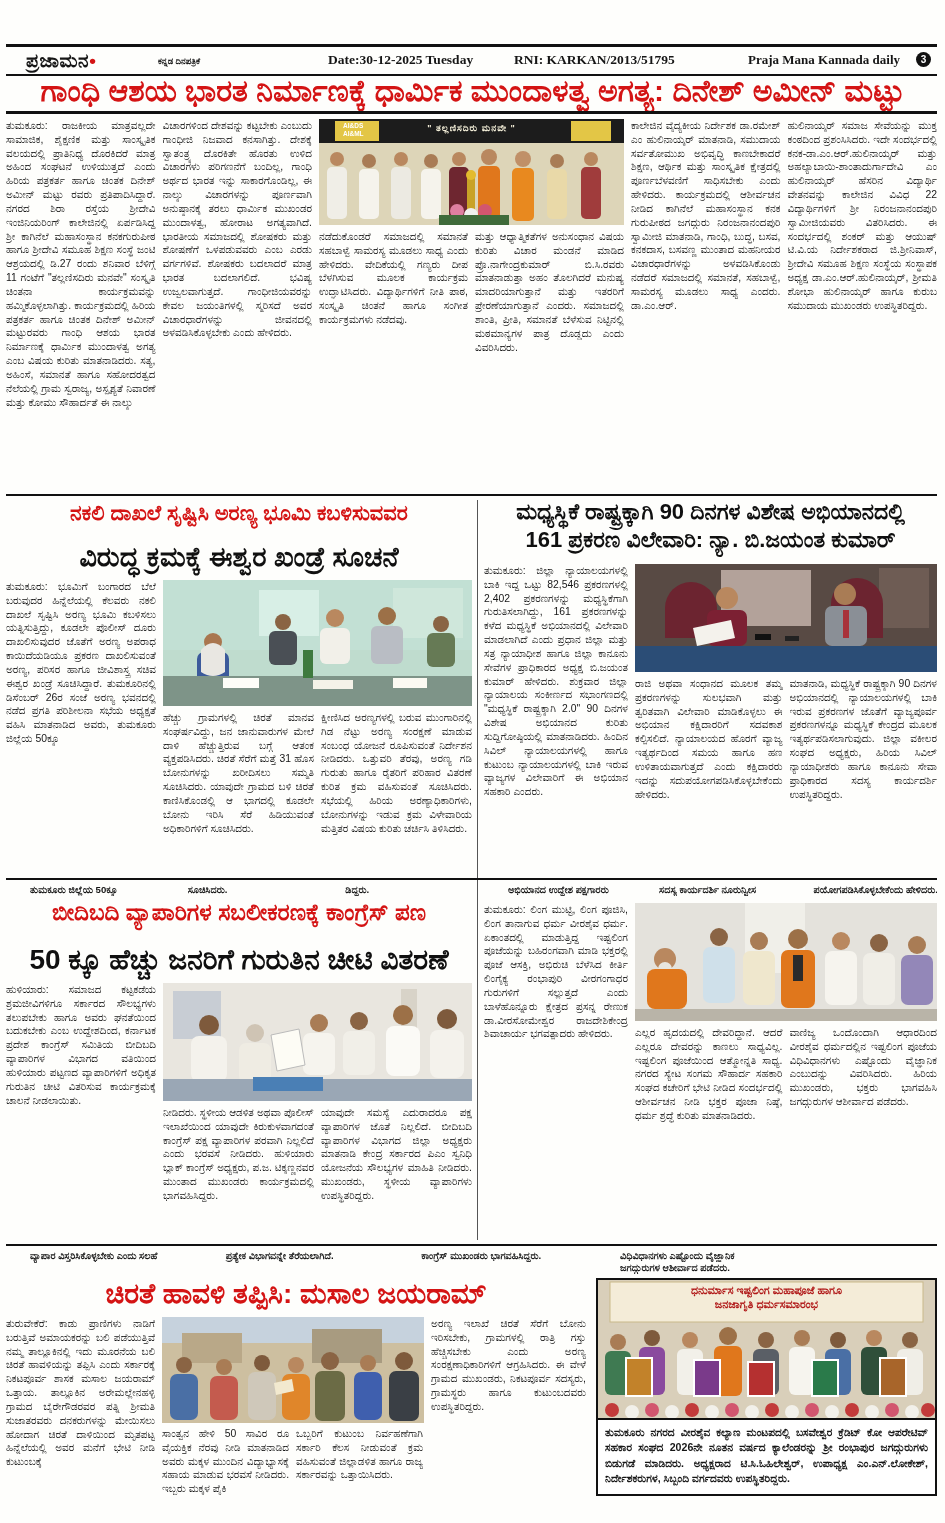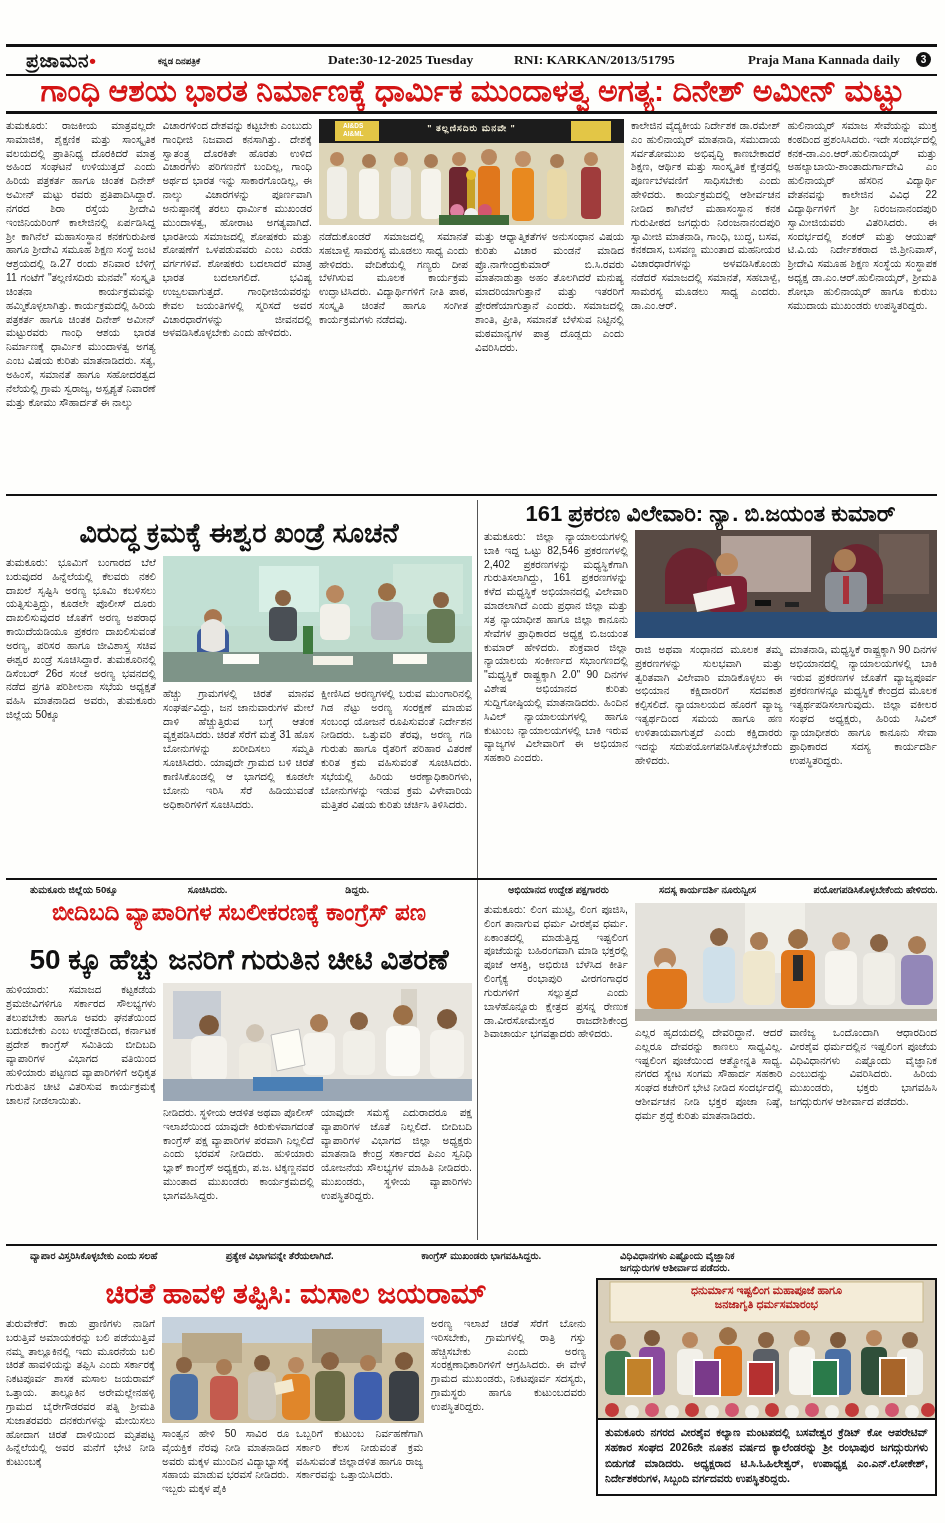--- a/index.html
+++ b/index.html
@@ -103,20 +103,21 @@
       </div>
     </div>
     <div class="col" style="width:150px;height:371px;">ಕಾಲೇಜಿನ ವೈದ್ಯಕೀಯ ನಿರ್ದೇಶಕ ಡಾ.ರಮೇಶ್ ಎಂ ಹುಲಿನಾಯ್ಕರ್ ಮಾತನಾಡಿ, ಸಮುದಾಯ ಸರ್ವತೋಮುಖ ಅಭಿವೃದ್ಧಿ ಕಾಣಬೇಕಾದರೆ ಶಿಕ್ಷಣ, ಆರ್ಥಿಕ ಮತ್ತು ಸಾಂಸ್ಕೃತಿಕ ಕ್ಷೇತ್ರದಲ್ಲಿ ಪೂರ್ಣಬೆಳವಣಿಗೆ ಸಾಧಿಸಬೇಕು ಎಂದು ಹೇಳಿದರು. ಕಾರ್ಯಕ್ರಮದಲ್ಲಿ ಆಶೀರ್ವಚನ ನೀಡಿದ ಕಾಗಿನೆಲೆ ಮಹಾಸಂಸ್ಥಾನ ಕನಕ ಗುರುಪೀಠದ ಜಗದ್ಗುರು ನಿರಂಜನಾನಂದಪುರಿ ಸ್ವಾಮೀಜಿ ಮಾತನಾಡಿ, ಗಾಂಧಿ, ಬುದ್ಧ, ಬಸವ, ಕನಕದಾಸ, ಬಸವಣ್ಣ ಮುಂತಾದ ಮಹನೀಯರ ವಿಚಾರಧಾರೆಗಳನ್ನು ಅಳವಡಿಸಿಕೊಂಡು ನಡೆದರೆ ಸಮಾಜದಲ್ಲಿ ಸಮಾನತೆ, ಸಹಬಾಳ್ವೆ, ಸಾಮರಸ್ಯ ಮೂಡಲು ಸಾಧ್ಯ ಎಂದರು. ಡಾ.ಎಂ.ಆರ್.</div>
     <div class="col" style="width:150px;height:371px;">ಹುಲಿನಾಯ್ಕರ್ ಸಮಾಜ ಸೇವೆಯನ್ನು ಮುಕ್ತ ಕಂಠದಿಂದ ಪ್ರಶಂಸಿಸಿದರು. ಇದೇ ಸಂದರ್ಭದಲ್ಲಿ ಕನಕ-ಡಾ.ಎಂ.ಆರ್.ಹುಲಿನಾಯ್ಕರ್ ಮತ್ತು ಅಹಲ್ಯಾಬಾಯಿ-ಶಾಂತಾದುರ್ಗಾದೇವಿ ಎಂ ಹುಲಿನಾಯ್ಕರ್ ಹೆಸರಿನ ವಿದ್ಯಾರ್ಥಿ ವೇತನವನ್ನು ಕಾಲೇಜಿನ ವಿವಿಧ 22 ವಿದ್ಯಾರ್ಥಿಗಳಿಗೆ ಶ್ರೀ ನಿರಂಜನಾನಂದಪುರಿ ಸ್ವಾಮೀಜಿಯವರು ವಿತರಿಸಿದರು. ಈ ಸಂದರ್ಭದಲ್ಲಿ ಶಂಕರ್ ಮತ್ತು ಆಯುಷ್ ಟಿ.ವಿ.ಯ ನಿರ್ದೇಶಕರಾದ ಜಿ.ಶ್ರೀನಿವಾಸ್, ಶ್ರೀದೇವಿ ಸಮೂಹ ಶಿಕ್ಷಣ ಸಂಸ್ಥೆಯ ಸಂಸ್ಥಾಪಕ ಅಧ್ಯಕ್ಷ ಡಾ.ಎಂ.ಆರ್.ಹುಲಿನಾಯ್ಕರ್, ಶ್ರೀಮತಿ ಶೋಭಾ ಹುಲಿನಾಯ್ಕರ್ ಹಾಗೂ ಕುರುಬ ಸಮುದಾಯ ಮುಖಂಡರು ಉಪಸ್ಥಿತರಿದ್ದರು.</div>
   </div>
 
   <div class="rule" style="left:6px;top:494px;width:931px;height:2px;"></div>
   <div class="rule" style="left:477px;top:500px;width:1px;height:740px;background:#555;"></div>
 
   <div class="abs" style="left:6px;top:501px;width:466px;">
+    <div class="h-red" style="font-size:21px;">ನಕಲಿ ದಾಖಲೆ ಸೃಷ್ಟಿಸಿ ಅರಣ್ಯ ಭೂಮಿ ಕಬಳಿಸುವವರ</div>
     <div class="h-blk" style="font-size:27px;margin-top:17px;">ವಿರುದ್ಧ ಕ್ರಮಕ್ಕೆ ಈಶ್ವರ ಖಂಡ್ರೆ ಸೂಚನೆ</div>
     <div class="row" style="margin-top:7px;">
       <div class="col" style="width:150px;height:300px;">ತುಮಕೂರು: ಭೂಮಿಗೆ ಬಂಗಾರದ ಬೆಲೆ ಬರುವುದರ ಹಿನ್ನೆಲೆಯಲ್ಲಿ ಕೆಲವರು ನಕಲಿ ದಾಖಲೆ ಸೃಷ್ಟಿಸಿ ಅರಣ್ಯ ಭೂಮಿ ಕಬಳಿಸಲು ಯತ್ನಿಸುತ್ತಿದ್ದು, ಕೂಡಲೇ ಪೊಲೀಸ್ ದೂರು ದಾಖಲಿಸುವುದರ ಜೊತೆಗೆ ಅರಣ್ಯ ಅಪರಾಧ ಕಾಯಿದೆಯಡಿಯೂ ಪ್ರಕರಣ ದಾಖಲಿಸುವಂತೆ ಅರಣ್ಯ, ಪರಿಸರ ಹಾಗೂ ಜೀವಿಶಾಸ್ತ್ರ ಸಚಿವ ಈಶ್ವರ ಖಂಡ್ರೆ ಸೂಚಿಸಿದ್ದಾರೆ. ತುಮಕೂರಿನಲ್ಲಿ ಡಿಸೆಂಬರ್ 26ರ ಸಂಜೆ ಅರಣ್ಯ ಭವನದಲ್ಲಿ ನಡೆದ ಪ್ರಗತಿ ಪರಿಶೀಲನಾ ಸಭೆಯ ಅಧ್ಯಕ್ಷತೆ ವಹಿಸಿ ಮಾತನಾಡಿದ ಅವರು, ತುಮಕೂರು ಜಿಲ್ಲೆಯ 50ಕ್ಕೂ</div>
       <div style="width:309px;">
         <div class="photo" style="width:309px;height:126px;">
           <svg viewBox="0 0 309 126">
             <rect x="0" y="0" width="309" height="126" fill="#bfdcCE"></rect>
             <rect x="0" y="0" width="309" height="70" fill="#c2e0d4"></rect>
             <rect x="96" y="10" width="60" height="46" fill="#d8efe6"></rect>
             <rect x="230" y="8" width="70" height="50" fill="#cfe7db"></rect>
@@ -142,22 +143,23 @@
         </div>
         <div class="row" style="margin-top:5px;">
           <div class="col" style="width:151px;height:168px;">ಹೆಚ್ಚು ಗ್ರಾಮಗಳಲ್ಲಿ ಚಿರತೆ ಮಾನವ ಸಂಘರ್ಷವಿದ್ದು, ಜನ ಜಾನುವಾರುಗಳ ಮೇಲೆ ದಾಳಿ ಹೆಚ್ಚುತ್ತಿರುವ ಬಗ್ಗೆ ಆತಂಕ ವ್ಯಕ್ತಪಡಿಸಿದರು. ಚಿರತೆ ಸೆರೆಗೆ ಮತ್ತೆ 31 ಹೊಸ ಬೋನುಗಳನ್ನು ಖರೀದಿಸಲು ಸಮ್ಮತಿ ಸೂಚಿಸಿದರು. ಯಾವುದೇ ಗ್ರಾಮದ ಬಳಿ ಚಿರತೆ ಕಾಣಿಸಿಕೊಂಡಲ್ಲಿ ಆ ಭಾಗದಲ್ಲಿ ಕೂಡಲೇ ಬೋನು ಇರಿಸಿ ಸೆರೆ ಹಿಡಿಯುವಂತೆ ಅಧಿಕಾರಿಗಳಿಗೆ ಸೂಚಿಸಿದರು.</div>
           <div class="col" style="width:151px;height:168px;">ಕ್ಷೀಣಿಸಿದ ಅರಣ್ಯಗಳಲ್ಲಿ ಬರುವ ಮುಂಗಾರಿನಲ್ಲಿ ಗಿಡ ನೆಟ್ಟು ಅರಣ್ಯ ಸಂರಕ್ಷಣೆ ಮಾಡುವ ಸಂಬಂಧ ಯೋಜನೆ ರೂಪಿಸುವಂತೆ ನಿರ್ದೇಶನ ನೀಡಿದರು. ಒತ್ತುವರಿ ತೆರವು, ಅರಣ್ಯ ಗಡಿ ಗುರುತು ಹಾಗೂ ರೈತರಿಗೆ ಪರಿಹಾರ ವಿತರಣೆ ಕುರಿತ ಕ್ರಮ ವಹಿಸುವಂತೆ ಸೂಚಿಸಿದರು. ಸಭೆಯಲ್ಲಿ ಹಿರಿಯ ಅರಣ್ಯಾಧಿಕಾರಿಗಳು, ಬೋನುಗಳನ್ನು ಇಡುವ ಕ್ರಮ ವಿಳೇವಾರಿಯ ಮತ್ತಿತರ ವಿಷಯ ಕುರಿತು ಚರ್ಚಿಸಿ ತಿಳಿಸಿದರು.</div>
         </div>
       </div>
     </div>
   </div>
 
   <div class="abs" style="left:484px;top:499px;width:453px;">
+    <div class="h-blk" style="font-size:22px;">ಮಧ್ಯಸ್ಥಿಕೆ ರಾಷ್ಟ್ರಕ್ಕಾಗಿ 90 ದಿನಗಳ ವಿಶೇಷ ಅಭಿಯಾನದಲ್ಲಿ</div>
     <div class="h-blk" style="font-size:22px;margin-top:2px;">161 ಪ್ರಕರಣ ವಿಲೇವಾರಿ: ನ್ಯಾ. ಬಿ.ಜಯಂತ ಕುಮಾರ್</div>
-    <div class="row" style="margin-top:3px;">
+    <div class="row" style="margin-top:11px;">
       <div class="col" style="width:144px;height:306px;">ತುಮಕೂರು: ಜಿಲ್ಲಾ ನ್ಯಾಯಾಲಯಗಳಲ್ಲಿ ಬಾಕಿ ಇದ್ದ ಒಟ್ಟು 82,546 ಪ್ರಕರಣಗಳಲ್ಲಿ 2,402 ಪ್ರಕರಣಗಳನ್ನು ಮಧ್ಯಸ್ಥಿಕೆಗಾಗಿ ಗುರುತಿಸಲಾಗಿದ್ದು, 161 ಪ್ರಕರಣಗಳನ್ನು ಕಳೆದ ಮಧ್ಯಸ್ಥಿಕೆ ಅಭಿಯಾನದಲ್ಲಿ ವಿಲೇವಾರಿ ಮಾಡಲಾಗಿದೆ ಎಂದು ಪ್ರಧಾನ ಜಿಲ್ಲಾ ಮತ್ತು ಸತ್ರ ನ್ಯಾಯಾಧೀಶ ಹಾಗೂ ಜಿಲ್ಲಾ ಕಾನೂನು ಸೇವೆಗಳ ಪ್ರಾಧಿಕಾರದ ಅಧ್ಯಕ್ಷ ಬಿ.ಜಯಂತ ಕುಮಾರ್ ಹೇಳಿದರು. ಶುಕ್ರವಾರ ಜಿಲ್ಲಾ ನ್ಯಾಯಾಲಯ ಸಂಕೀರ್ಣದ ಸಭಾಂಗಣದಲ್ಲಿ "ಮಧ್ಯಸ್ಥಿಕೆ ರಾಷ್ಟ್ರಕ್ಕಾಗಿ 2.0" 90 ದಿನಗಳ ವಿಶೇಷ ಅಭಿಯಾನದ ಕುರಿತು ಸುದ್ದಿಗೋಷ್ಠಿಯಲ್ಲಿ ಮಾತನಾಡಿದರು. ಹಿಂದಿನ ಸಿವಿಲ್ ನ್ಯಾಯಾಲಯಗಳಲ್ಲಿ ಹಾಗೂ ಕುಟುಂಬ ನ್ಯಾಯಾಲಯಗಳಲ್ಲಿ ಬಾಕಿ ಇರುವ ವ್ಯಾಜ್ಯಗಳ ವಿಲೇವಾರಿಗೆ ಈ ಅಭಿಯಾನ ಸಹಕಾರಿ ಎಂದರು.</div>
       <div style="width:302px;">
         <div class="photo" style="width:302px;height:108px;">
           <svg viewBox="0 0 302 108">
             <rect x="0" y="0" width="302" height="108" fill="#584a44"></rect>
             <rect x="86" y="6" width="90" height="56" fill="#b3a29a"></rect>
             <rect x="244" y="4" width="50" height="60" fill="#6e5c54"></rect>
             <path d="M30 44 a26 26 0 0 1 52 0 l0 30 l-52 0 z" fill="#6c2430"></path>
             <path d="M196 40 a26 26 0 0 1 52 0 l0 34 l-52 0 z" fill="#6c2430"></path>
             <circle cx="92" cy="34" r="11" fill="#b9885f"></circle>

